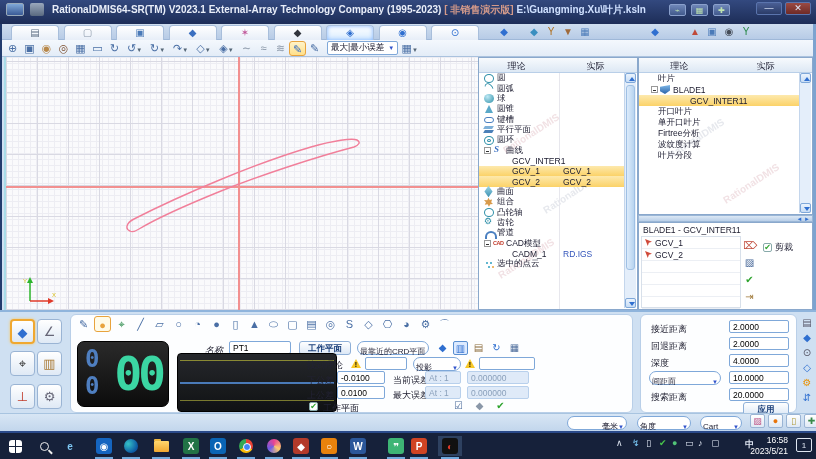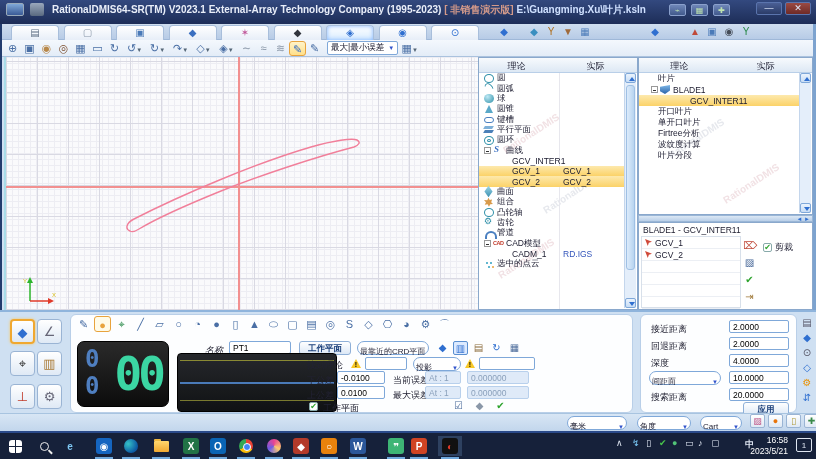--- a/index.html
+++ b/index.html
@@ -577,21 +577,21 @@
     <div class="dicon"><span style="color: rgb(85, 85, 102);">▤</span></div>
       <div class="dicon"><span style="color: rgb(47, 111, 208);">◆</span></div>
       <div class="dicon"><span style="color: rgb(85, 85, 102);">⊙</span></div>
       <div class="dicon"><span style="color: rgb(47, 111, 208);">◇</span></div>
       <div class="dicon"><span style="color: rgb(232, 148, 10);">⚙</span></div>
       <div class="dicon"><span style="color: rgb(47, 111, 208);">⇵</span></div>
   </div>
 </div>
 
 <div class="abs" id="unitbar">
-  <span class="ddl" style="left:567px;top:2px;width:60px;">
+  <span class="ddl" style="left:567px;top:2px;width:60px;text-align:right;">
     <span>毫米</span><span class="c">▼</span>
   </span>
   <span class="ddl" style="left:637px;top:2px;width:54px;">
     <span>角度</span><span class="c">▼</span>
   </span>
   <span class="ddl" style="left:700px;top:2px;width:42px;">
     <span>Cart</span><span class="c">▼</span>
   </span>
   <div style="position:absolute;left:750px;top:0;display:flex;gap:3px;padding-top:0;">
     <span class="ubi" style="position:static;"><span style="color: rgb(192, 90, 138);">▨</span></span>

